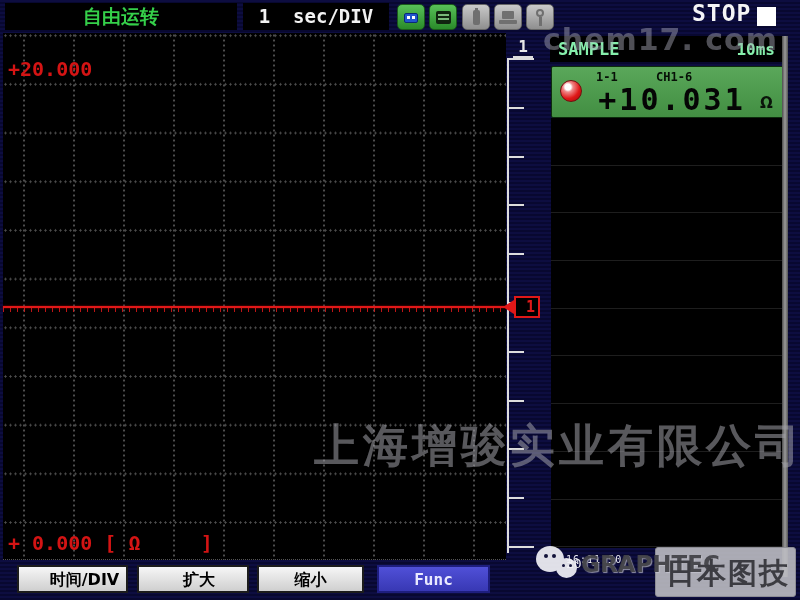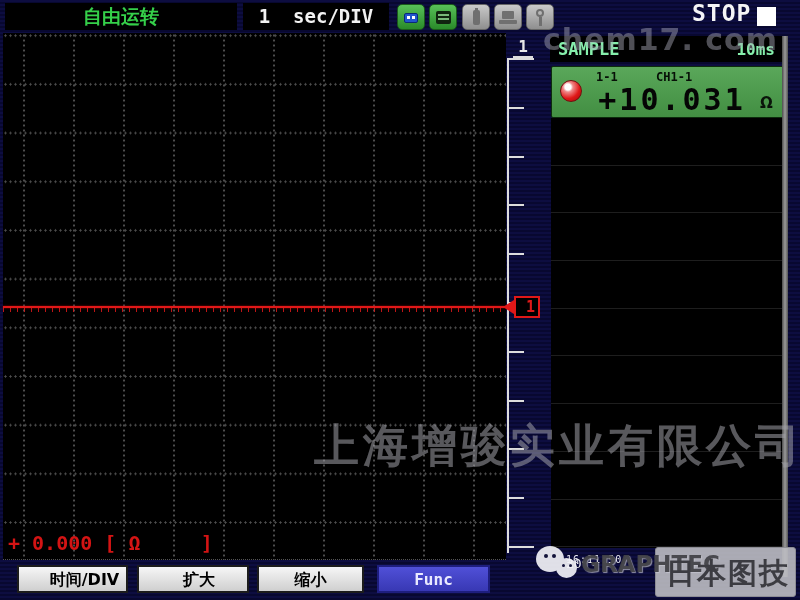--- a/index.html
+++ b/index.html
@@ -140,20 +140,21 @@
   <div class="abs icon-btn inactive" style="left:526px;">
     <span class="glyph" style="left:9px;top:4px;width:8px;height:8px;border:2px solid #6f6f6f;border-radius:50%;"></span>
     <span class="glyph" style="left:12px;top:12px;width:3px;height:9px;background:#6f6f6f;"></span>
   </div>
 
 
   <div class="abs" id="stop-label">STOP</div>
   <div class="abs" id="stop-square"></div>
 
   <div class="abs" id="graph">
+    <div class="abs red-label" id="y-max">+20.000</div>
     <div class="abs" id="trace"></div>
     <div class="abs" id="trace-fringe"></div>
     <div class="abs red-label" id="y-min">+ 0.000 [ Ω     ]</div>
   </div>
 
   <div class="abs" id="scale-label">1</div>
   <div class="abs" id="scale-vline"></div>
   <div class="abs" id="scale-ticks"></div>
   <div class="abs" id="scale-top-bracket"></div>
   <div class="abs" id="scale-bottom-bracket"></div>
@@ -161,21 +162,21 @@
   <div class="abs" id="marker-flag">1</div>
 
   <div class="abs" id="sample-row">
     <span class="abs" id="sample-label">SAMPLE</span>
     <span class="abs" id="sample-rate">10ms</span>
   </div>
 
   <div class="abs" id="channel-box">
     <span class="abs" id="led"></span>
     <span class="abs" id="ch-group">1-1</span>
-    <span class="abs" id="ch-name">CH1-1</span>
+    <span class="abs" id="ch-name">CH1-6</span>
     <span class="abs" id="ch-value">+10.031</span>
     <span class="abs" id="ch-unit">Ω</span>
   </div>
 
   <div class="abs" id="ch-rows">
     <div class="ch-row"></div>
     <div class="ch-row"></div>
     <div class="ch-row"></div>
     <div class="ch-row"></div>
     <div class="ch-row"></div>

